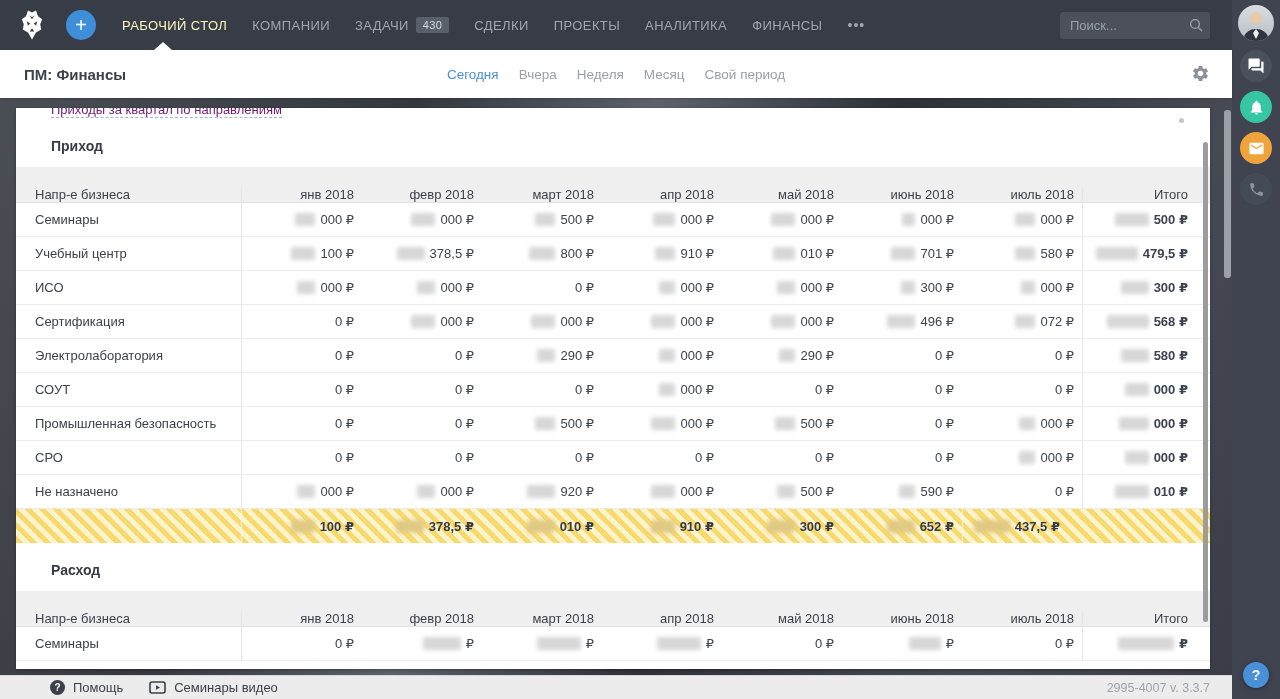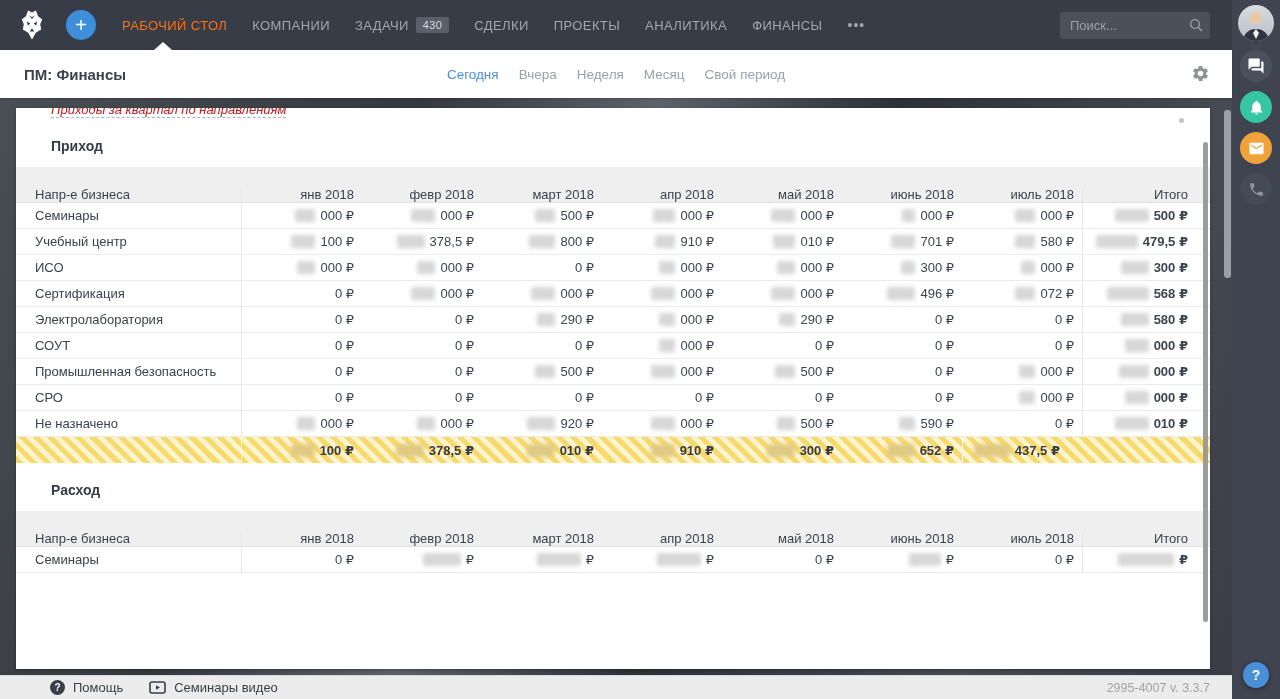--- a/index.html
+++ b/index.html
@@ -11,21 +11,21 @@
   
   .topbar { height:50px; background:#383c46; display:flex; align-items:center;
     padding-left:16px; position:relative; flex:0 0 auto; }
   .logo { width:32px; height:32px; margin-right:18px; flex:0 0 auto; }
   .plus-btn { width:30px; height:30px; border-radius:50%; background:#3e8ed9; color:#fff;
     display:flex; align-items:center; justify-content:center; font-size:20px; font-weight:400;
     margin-right:26px; cursor:pointer; flex:0 0 auto; }
   .nav { display:flex; align-items:center; gap:25px; }
   .nav-item { color:#a0a6af; font-size:13px; letter-spacing:.4px; cursor:pointer;
     display:flex; align-items:center; gap:7px; white-space:nowrap; }
-  .nav-item.active { color:#f97316; }
+  .nav-item.active { color:#fef9c3; }
   .nav-badge { background:#5a606b; color:#d6dadf; font-size:11px; padding:2px 7px; border-radius:2px; }
   .nav-more { color:#a0a6af; font-size:14px; letter-spacing:1px; cursor:pointer; }
   .active-pointer { position:absolute; bottom:0; left:154px; width:0; height:0;
     border-left:9px solid transparent; border-right:9px solid transparent; border-bottom:8px solid #fff; }
   .search-wrap { position:absolute; right:22px; top:12px;border-radius:8px; }
   .search-input { width:150px; height:27px; background:#4b505a; border:none; border-radius:3px;
     color:#d5d9de; font-size:13px; padding:0 28px 0 10px; outline:none;
     font-family:"Liberation Sans","DejaVu Sans",sans-serif; }
   .search-input::placeholder { color:#9aa1ab; }
   .search-icon { position:absolute; right:7px; top:6px; }
@@ -41,31 +41,31 @@
 
   
   .content { position:relative; flex:1 1 auto; overflow:hidden;
     background:linear-gradient(115deg,#4a4e55 0%,#35383f 28%,#5d616a 44%,#2e3138 60%,#464a52 82%,#3a3d45 100%); }
   .page-scrollbar { position:absolute; right:1px; top:12px; width:7px; height:168px;
     background:#9aa0a6; border-radius:3px; cursor:pointer; }
 
   
   .card { position:absolute; left:16px; top:10px; width:1194px; bottom:6px; background:#fff;
     overflow:hidden; box-shadow:0 1px 3px rgba(0,0,0,.3); }
-  .widget-caption { margin:-7px 0 0 35px; font-size:13px; line-height:18px; color:#b91c1c;font-style:italic; }
+  .widget-caption { margin:-7px 0 0 35px; font-size:13px; line-height:18px; color:#701a75; }
   .widget-caption span { border-bottom:1px dashed #aab2bf; cursor:pointer; }
   .card-menu-dot { position:absolute; top:10px; right:26px; width:5px; height:5px; border-radius:50%;
     background:#c5c5c5; cursor:pointer; }
   .card-scrollbar { position:absolute; right:2px; top:34px; width:5px; height:480px;
     background:#9c9c9c; border-radius:3px; cursor:pointer; }
   .section-heading { font-size:14px; font-weight:700; color:#363b45; margin:19px 0 12px 35px; line-height:17px; }
 
   
   .trow { display:grid; grid-template-columns:226px repeat(7,120px) 1fr; align-items:stretch;
-    height:26px; border-bottom:1px solid #ebebeb; }
+    height:34px; border-bottom:1px solid #ebebeb; }
   .trow.thead { height:36px; background:#efefef; border-bottom:1px solid #e2e2e2; }
   .cell { display:flex; align-items:center; justify-content:flex-end; padding-right:8px;
     font-size:13px; color:#3d4450; white-space:nowrap; }
   .cell.label { justify-content:flex-start; padding-left:19px; padding-right:4px;
     border-right:1px solid #e6e6e6; color:#3c414b; }
   .cell.total { border-left:1px solid #e6e6e6; padding-right:22px; font-weight:700; }
   .thead .cell { color:#3c414c; font-weight:400;margin-top:20px; }
   .thead .cell.total { font-weight:400; }
   .blur { display:inline-block; height:13px; background:#d7d7d7; border-radius:2px;
     filter:blur(2px); margin-right:5px; vertical-align:-2px; flex:0 0 auto; }

